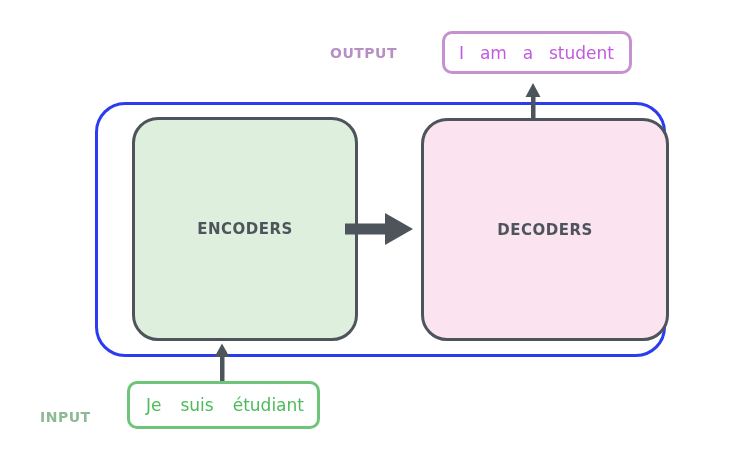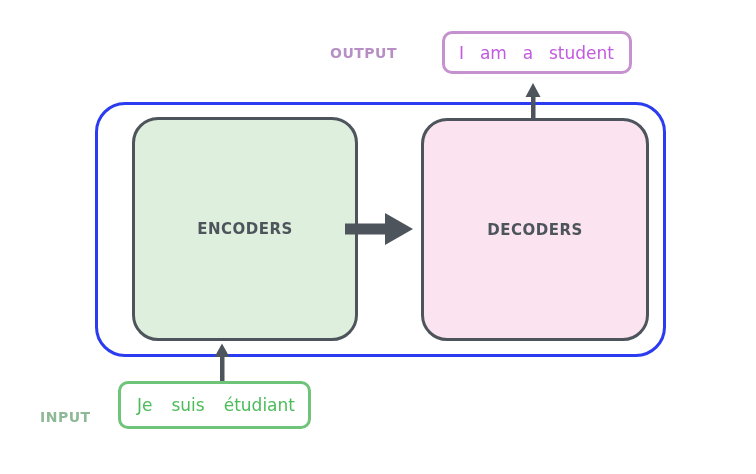--- a/index.html
+++ b/index.html
@@ -36,21 +36,21 @@
     justify-content: center;
   }
   .encoder-box {
     left: 108px; top: 117px;
     width: 226px; height: 224px;
     background: var(--encoder-fill);
     margin-left: 24px;
   }
   .decoder-box {
     left: 421px; top: 118px;
-    width: 228px; height: 223px;
+    width: 248px; height: 223px;
     background: var(--decoder-fill);
   }
   .block-label {
     color: var(--box-border);
     font-size: 15px;
     font-weight: 600;
     letter-spacing: 0.5px;
   }
   
   .sentence-box {
@@ -64,21 +64,21 @@
   .output-box {
     left: 442px; top: 31px;
     width: 190px; height: 43px;
     border: 3px solid var(--output-border);
     border-radius: 10px;
     padding: 0 15px 0 14px;
     color: var(--output-text);
     font-size: 17px;
   }
   .input-box {
-    left: 118px; top: 381px;
+    left: 127px; top: 381px;
     width: 193px; height: 48px;
     border: 3px solid var(--input-border);
     border-radius: 10px;
     padding: 0 13px 0 16px;
     color: var(--input-text);
     font-size: 17px;
   }
   .token { white-space: nowrap; }
   
   .side-label {

